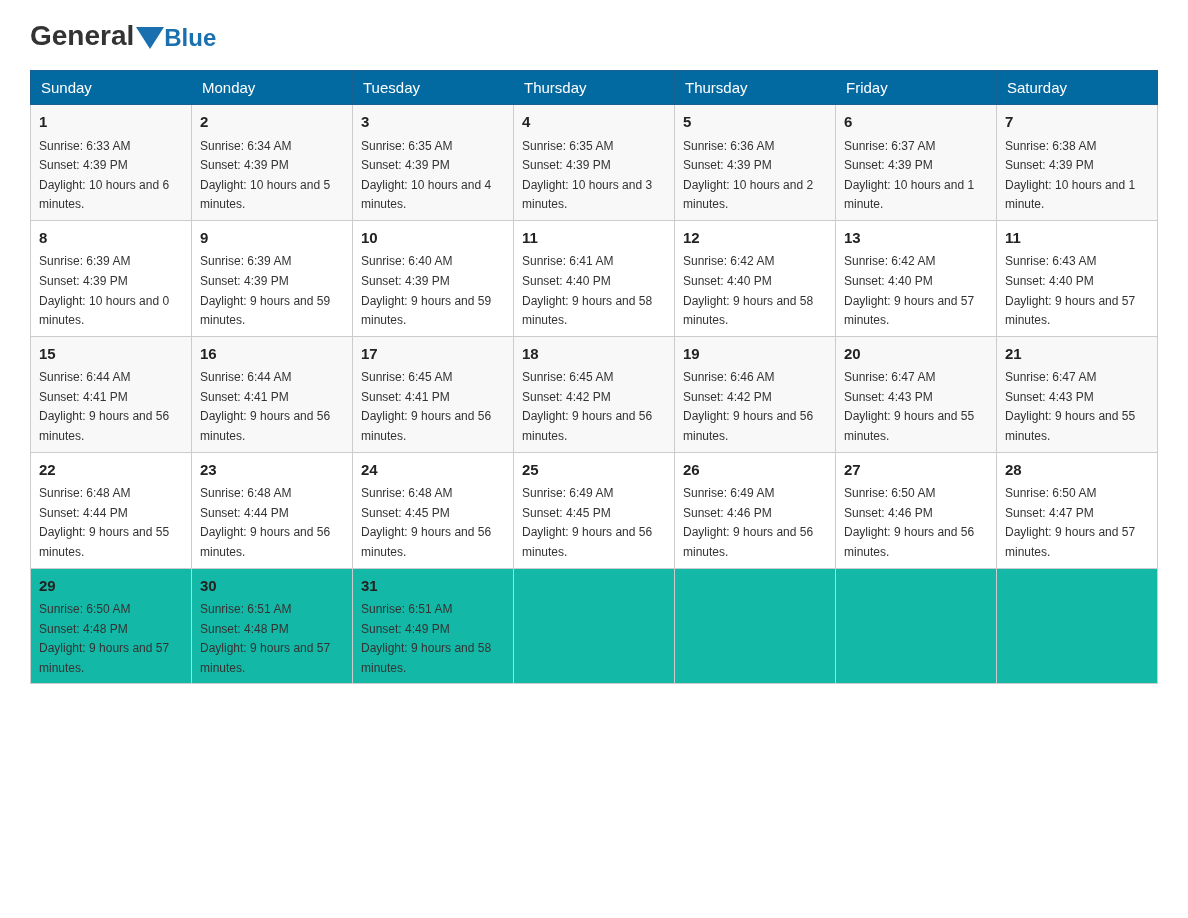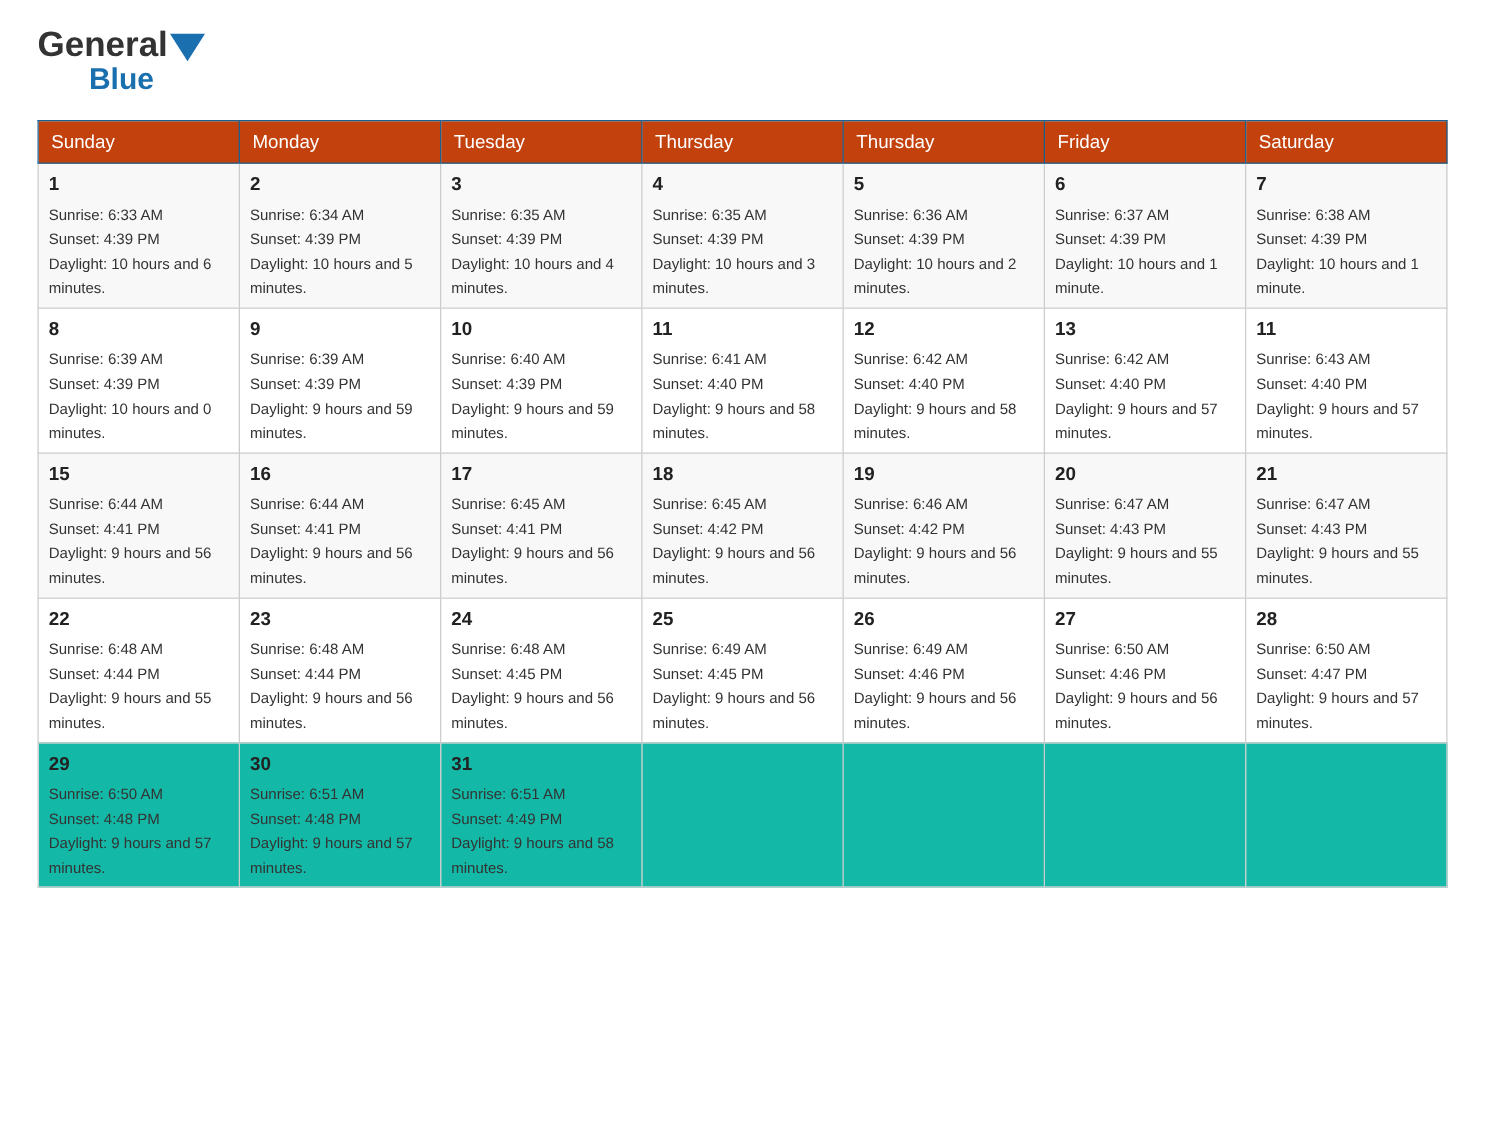--- a/index.html
+++ b/index.html
@@ -11,22 +11,22 @@
       padding: 20px 30px;
     }
     .header {
       display: flex;
       justify-content: space-between;
       align-items: flex-start;
       margin-bottom: 18px;
     }
     .logo {
       display: flex;
-      flex-direction: column;
-      align-items: center;
+      flex-direction: row;
+      align-items: flex-end;
     }
     .logo-top {
       display: flex;
       align-items: center;
     }
     .logo-general {
       font-size: 28px;
       font-weight: bold;
       color: #333;
       font-family: Arial, sans-serif;
@@ -61,21 +61,21 @@
       font-size: 20px;
       color: #444;
       font-family: Georgia, serif;
     }
     table {
       width: 100%;
       border-collapse: collapse;
       font-size: 13px;
     }
     thead tr th {
-      background-color: #c2410c;
+      background-color: #0369a1;
       color: #fff;
       padding: 8px 10px;
       text-align: left;
       font-size: 15px;
       font-weight: normal;
       border: 1px solid #1a6090;
     }
     tbody tr td {
       vertical-align: top;
       padding: 6px 8px;

